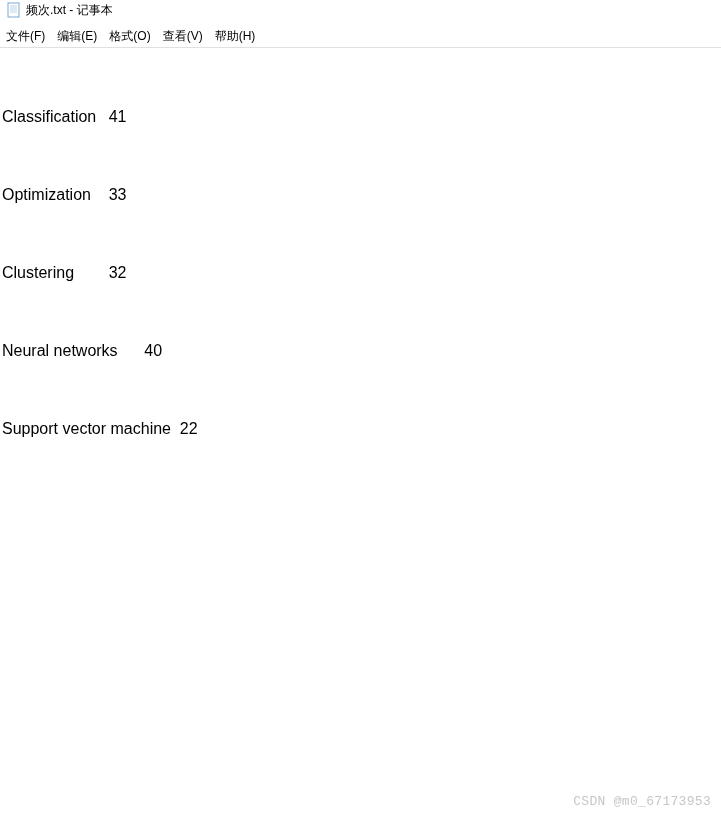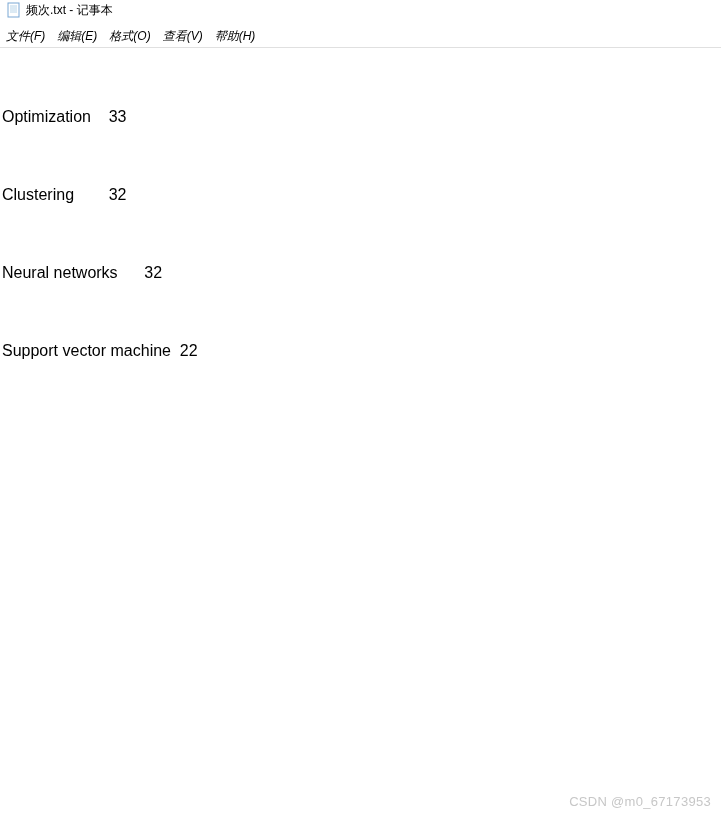--- a/index.html
+++ b/index.html
@@ -34,21 +34,20 @@
     }
     .menubar {
       height: 22px;
       display: flex;
       align-items: center;
       padding: 0 6px;
       gap: 12px;
       font-size: 12px;
       color: #000000;
       border-bottom: 1px solid #e0e0e0;
-      font-style: italic;
     }
     .menu-item {
       cursor: default;
     }
     .content-area {
       padding: 4px 2px 0 2px;
       font-size: 16px;
       line-height: 26px;
       color: #000000;
       font-family: "Microsoft YaHei", Arial, sans-serif;
@@ -57,21 +56,21 @@
     }
     .data-line {
       white-space: pre;
     }
     .watermark {
       position: absolute;
       right: 10px;
       bottom: 10px;
       font-size: 13px;
       color: #c7c7c7;
-      font-family: Liberation Sans, sans-serif;
+      font-family: Liberation Mono, monospace;
       letter-spacing: 0.3px;
     }
   </style>
 </head>
 <body>
 
 <div class="titlebar">
   <span class="titlebar-icon">
     <svg width="16" height="16" viewBox="0 0 16 16">
       <rect x="2" y="1" width="11" height="14" fill="#ffffff" stroke="#7aa7d4" stroke-width="1"></rect>
@@ -86,23 +85,24 @@
 
 <div class="menubar">
   <span class="menu-item">文件(F)</span>
   <span class="menu-item">编辑(E)</span>
   <span class="menu-item">格式(O)</span>
   <span class="menu-item">查看(V)</span>
   <span class="menu-item">帮助(H)</span>
 </div>
 
 <div class="content-area">
+  <div class="data-line">Classification	41</div>
   <div class="data-line">Optimization	33</div>
   <div class="data-line">Clustering	32</div>
-  <div class="data-line">Neural networks	32</div>
+  <div class="data-line">Neural networks	40</div>
   <div class="data-line">Support vector machine	22</div>
   
   
   
   
   
   
   
   
   

